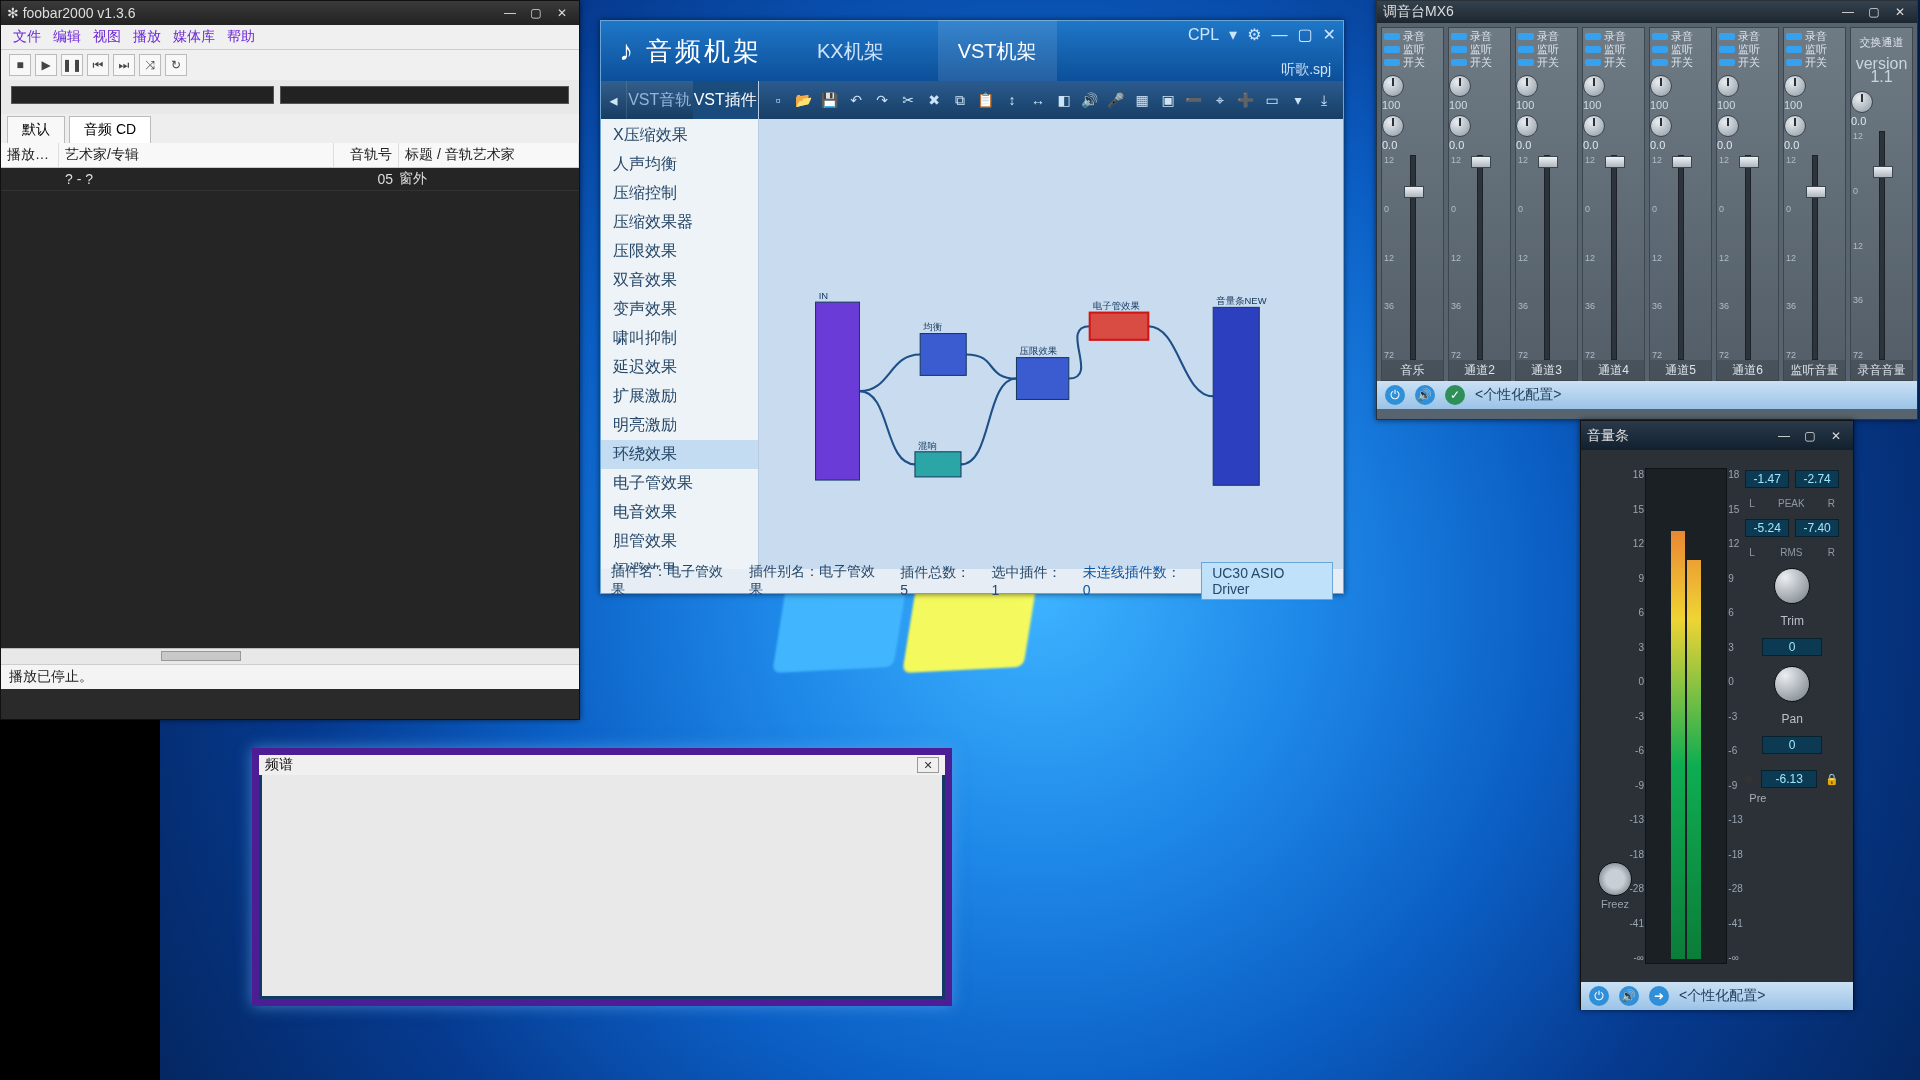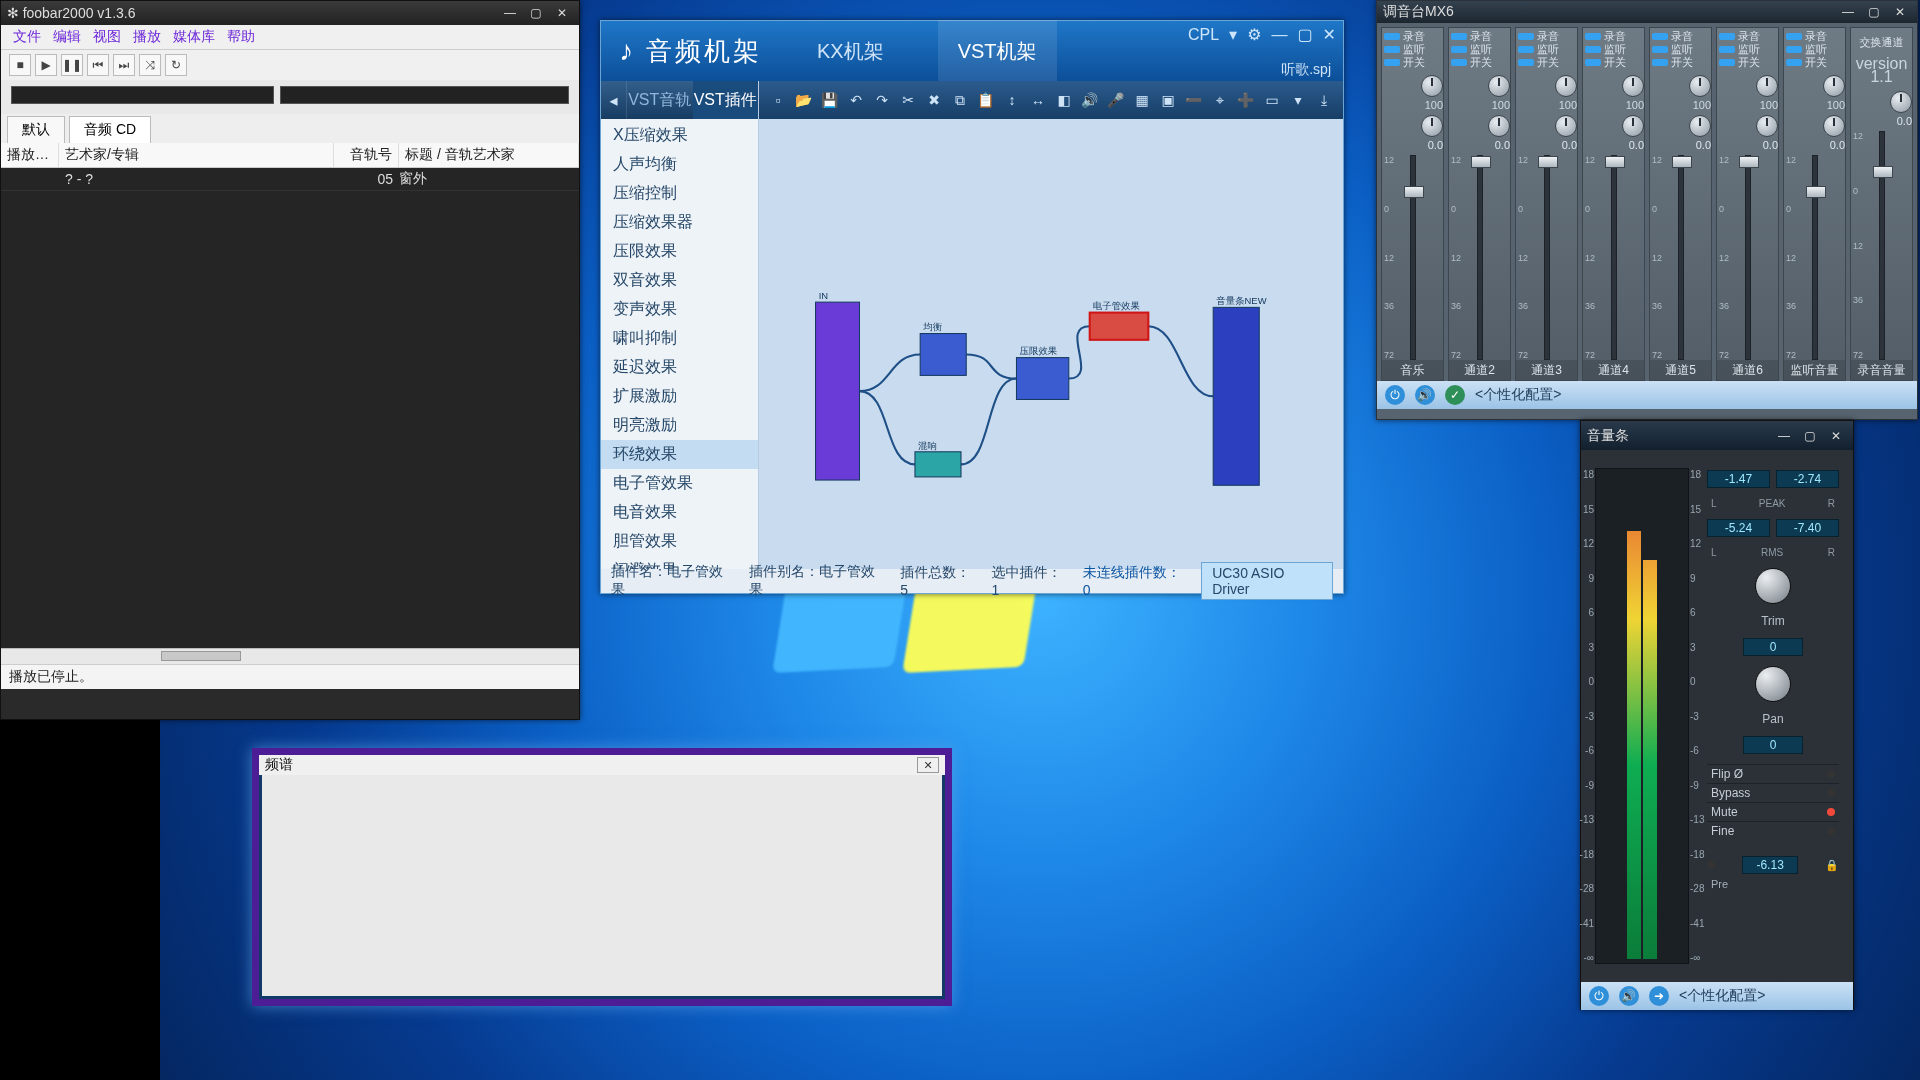--- a/index.html
+++ b/index.html
@@ -64,21 +64,21 @@
 #vst svg.canvas{ position:absolute; left:0; top:38px; right:0; bottom:0; width:100%; height:calc(100% - 38px); }
 #vst .statusbar{ position:absolute; left:0; right:0; bottom:0; height:24px; background:#e6edf4; display:flex; align-items:center; font-size:14px; color:#25486b; padding:0 10px; gap:16px;}
 #vst .statusbar .link{ color:#0b55a3;}
 #vst .driver{ margin-left:auto; background:#bfe1fa; padding:2px 10px; border:1px solid #6aa5d6;}
 #vst .backbtn{ width:26px; display:flex; align-items:center; justify-content:center; color:#cfe3f7; font-size:16px; border-right:1px solid rgba(255,255,255,.12);}
 
 
 #mx { left:1376px; top:0; width:542px; height:420px; background:#57646f; border:1px solid #2a3138; }
 #mx .titlebar{ height:22px; background:linear-gradient(#34424f,#1c262f); font-size:14px;}
 #mx .strips{ display:flex; padding:4px 4px 0; gap:4px; height:358px;}
-.strip{ flex:1; background:linear-gradient(#6e7a84,#525d67); border:1px solid #3d454d; position:relative; display:flex; flex-direction:column; align-items:flex-end; color:#dbe3ea; font-size:11px;}
+.strip{ flex:1; background:linear-gradient(#6e7a84,#525d67); border:1px solid #3d454d; position:relative; display:flex; flex-direction:column; align-items:flex-start; color:#dbe3ea; font-size:11px;}
 .strip .hdr{ width:100%; padding:2px 2px; font-size:11px; line-height:13px; }
 .strip .hdr .row{ display:flex; align-items:center; gap:3px;}
 .strip .hdr .sw{ width:16px; height:7px; background:#34a2f0; border-radius:2px;}
 .strip .knob{ width:22px; height:22px; border-radius:50%; background:radial-gradient(circle at 35% 30%,#e8edf1,#8d98a2); border:1px solid #3d454d; margin-top:4px; position:relative;}
 .strip .knob::after{content:""; position:absolute; left:50%; top:2px; width:2px; height:8px; background:#2a3138; transform:translateX(-50%);}
 .strip .numlbl{ font-size:11px; margin-top:2px; color:#d0dae2;}
 .strip .fader{ flex:1; width:100%; display:flex; justify-content:center; position:relative; margin-top:4px;}
 .strip .track{ width:6px; height:100%; background:#2c333a; border:1px solid #1c2228; position:relative;}
 .strip .handle{ position:absolute; left:-7px; width:20px; height:12px; background:linear-gradient(#eef2f5,#aeb7bf); border:1px solid #3d454d;}
 .strip .scale{ position:absolute; left:2px; top:0; bottom:0; width:16px; font-size:9px; color:#b0bcc6; display:flex; flex-direction:column; justify-content:space-between;}
@@ -588,20 +588,26 @@
 <div id="vol" class="win">
   <div class="titlebar">
     <span>音量条</span>
     <div class="wbtns">
       <div class="wbtn">—</div>
       <div class="wbtn">▢</div>
       <div class="wbtn">✕</div>
     </div>
   </div>
   <div class="panel">
+    <div style="width:58px;position:relative">
+      <div class="freez">
+        <div class="ic"></div>
+        <span>Freez</span>
+      </div>
+    </div>
     <div class="meters">
       <div class="mticks" id="vol-ticks">
           <span>18</span>
           <span>15</span>
           <span>12</span>
           <span>9</span>
           <span>6</span>
           <span>3</span>
           <span>0</span>
           <span>-3</span>
@@ -658,38 +664,20 @@
         </div>
 
       <div class="rot"></div>
       <div class="rotlbl">Trim</div>
       <div class="readc">0</div>
 
       <div class="rot"></div>
       <div class="rotlbl">Pan</div>
       <div class="readc">0</div>
 
-      <div id="vol-toggles">
-          <div class="toggle">
-            <span>Flip Ø</span>
-            <span class="dot "></span>
-          </div>
-          <div class="toggle">
-            <span>Bypass</span>
-            <span class="dot "></span>
-          </div>
-          <div class="toggle">
-            <span>Mute</span>
-            <span class="dot on"></span>
-          </div>
-          <div class="toggle">
-            <span>Fine</span>
-            <span class="dot "></span>
-          </div>
-        </div>
 
       <div class="prepost">
         <span class="dot"></span>
         <div class="readc">-6.13</div>
         <span>🔒</span>
       </div>
       <div style="text-align:left;font-size:11px;color:#a7b0b8;margin-top:-6px;padding-left:4px">Pre</div>
     </div>
   </div>
   <div class="footer">

